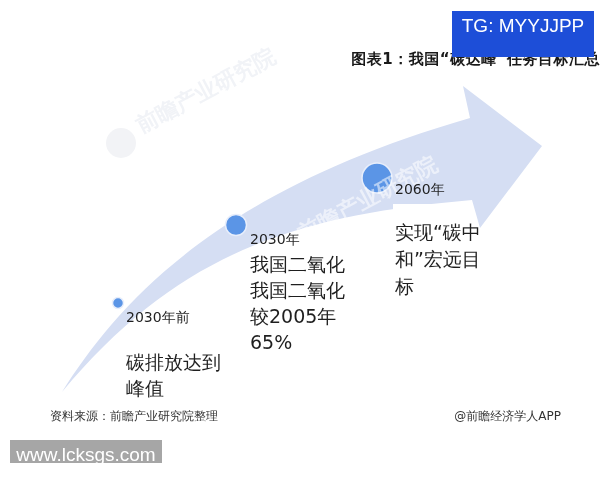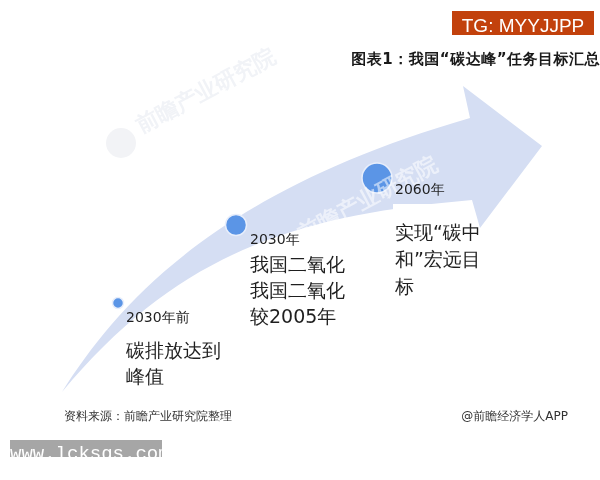--- a/index.html
+++ b/index.html
@@ -9,44 +9,44 @@
       font-family: "DejaVu Sans", "Liberation Sans", sans-serif;
       color: #1f1f1f;
     }
     .abs { position: absolute; }
     #arrow-svg { position: absolute; left: 0; top: 0; width: 600px; height: 480px; }
     .title {
       left: 0; width: 600px; top: 50px; text-align: right;
       font-size: 15px; font-weight: bold; color: #1a1a1a; letter-spacing: 0.5px;
     }
     .tg-badge {
-      left: 452px; top: 11px; width: 142px; height: 24px;
-      background: #c2410c; color: #ffffff;
+      left: 452px; top: 11px; width: 142px; height: 46px;
+      background: #1d4ed8; color: #ffffff;
       font-family: "Liberation Sans", sans-serif; font-size: 19px;
       line-height: 30px; text-align: center;
     }
     .www-badge {
-      left: 10px; top: 440px; width: 152px; height: 17px;
+      left: 10px; top: 440px; width: 152px; height: 23px;
       background: #a6a6a6; color: #ffffff;
-      font-family: Liberation Mono, monospace; font-size: 19px;
+      font-family: Liberation Sans, sans-serif; font-size: 19px;
       line-height: 29px; text-align: center;
     }
     .milestone-year {
       font-size: 14px; line-height: 24px; color: #1f1f1f; white-space: nowrap;
     }
     .milestone-body {
       font-size: 19px; line-height: 26px; color: #1f1f1f;
     }
     .milestone-body div { white-space: nowrap; }
     .white-panel { background: #ffffff; }
     .source {
-      left: 64px; top: 408px; font-size: 12px; color: #333333; text-align: right;
+      left: 50px; top: 408px; font-size: 12px; color: #333333; text-align: right;
     }
     .credit {
-      right: 32px; top: 408px; font-size: 12px; color: #333333;
+      right: 39px; top: 408px; font-size: 12px; color: #333333;
     }
     .watermark {
       font-size: 22px; font-weight: bold; color: #f1f3f7;
       transform: rotate(-28deg); transform-origin: left center; white-space: nowrap;
     }
     .wm-logo {
       width: 30px; height: 30px; border-radius: 50%;
       background: #f2f3f6;
     }
   </style>
@@ -72,32 +72,33 @@
 
 <div class="abs white-panel" style="left:393px; top:204px; width:80px; height:90px;"></div>
 
 <div class="abs title">图表1：我国“碳达峰”任务目标汇总</div>
 
 <div class="abs tg-badge">TG: MYYJJPP</div>
 <div class="abs www-badge">www.lcksgs.com</div>
 
 <div class="abs" style="left:126px; top:305px;">
   <div class="milestone-year">2030年前</div>
-  <div class="milestone-body" style="margin-top:8px;">
+  <div class="milestone-body" style="margin-top:20px;">
     <div>碳排放达到</div>
     <div>峰值</div>
   </div>
 </div>
 
 <div class="abs" style="left:250px; top:227px;">
   <div class="milestone-year">2030年</div>
   <div class="milestone-body" style="margin-top:0;">
     <div>我国二氧化</div>
     <div>我国二氧化</div>
     <div>较2005年</div>
+    <div>65%</div>
   </div>
 </div>
 
 <div class="abs" style="left:395px; top:177px;">
   <div class="milestone-year">2060年</div>
   <div class="milestone-body" style="margin-top:18px; line-height:27px;">
     <div>实现“碳中</div>
     <div>和”宏远目</div>
     <div>标</div>
   </div>

